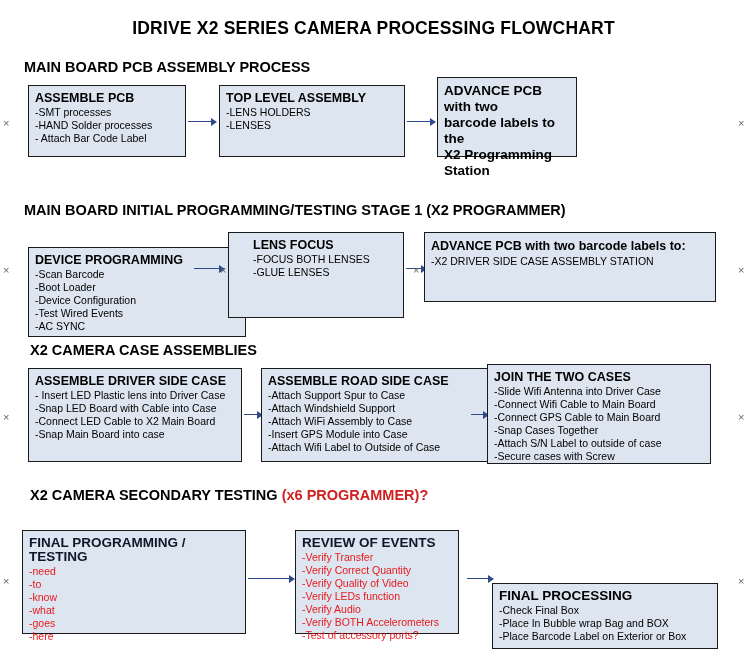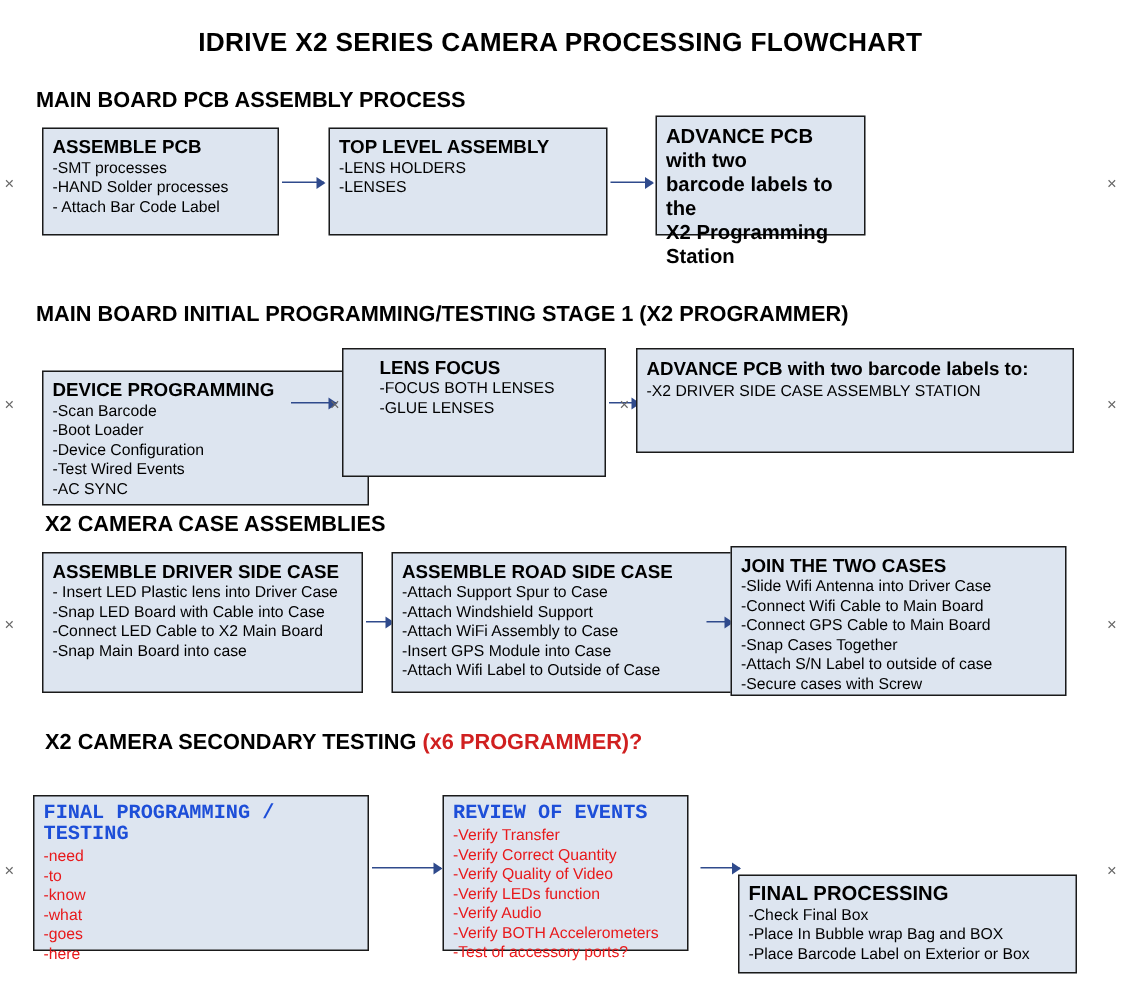--- a/index.html
+++ b/index.html
@@ -42,21 +42,21 @@
     font-weight:bold;
     line-height:14px;
     margin-bottom:1px;
     white-space:pre-line;
   }
   .box-lines{
     font-size:10.5px;
     line-height:13px;
     white-space:pre-line;
   }
-  .box.red .box-title{color:#1d4ed8;font-family:Liberation Mono, monospace;}
+  .box.red .box-title{color:#0f172a;}
   .box.red .box-lines{color:#e8191b;}
   .box.big-title .box-title{font-size:13.5px;line-height:16px;}
 
   
   .arrow{position:absolute;height:0;border-top:1.4px solid #2f4a8c;}
   .arrow:after{
     content:"";
     position:absolute;
     right:-1px;top:-4px;
     border-left:6px solid #2f4a8c;

